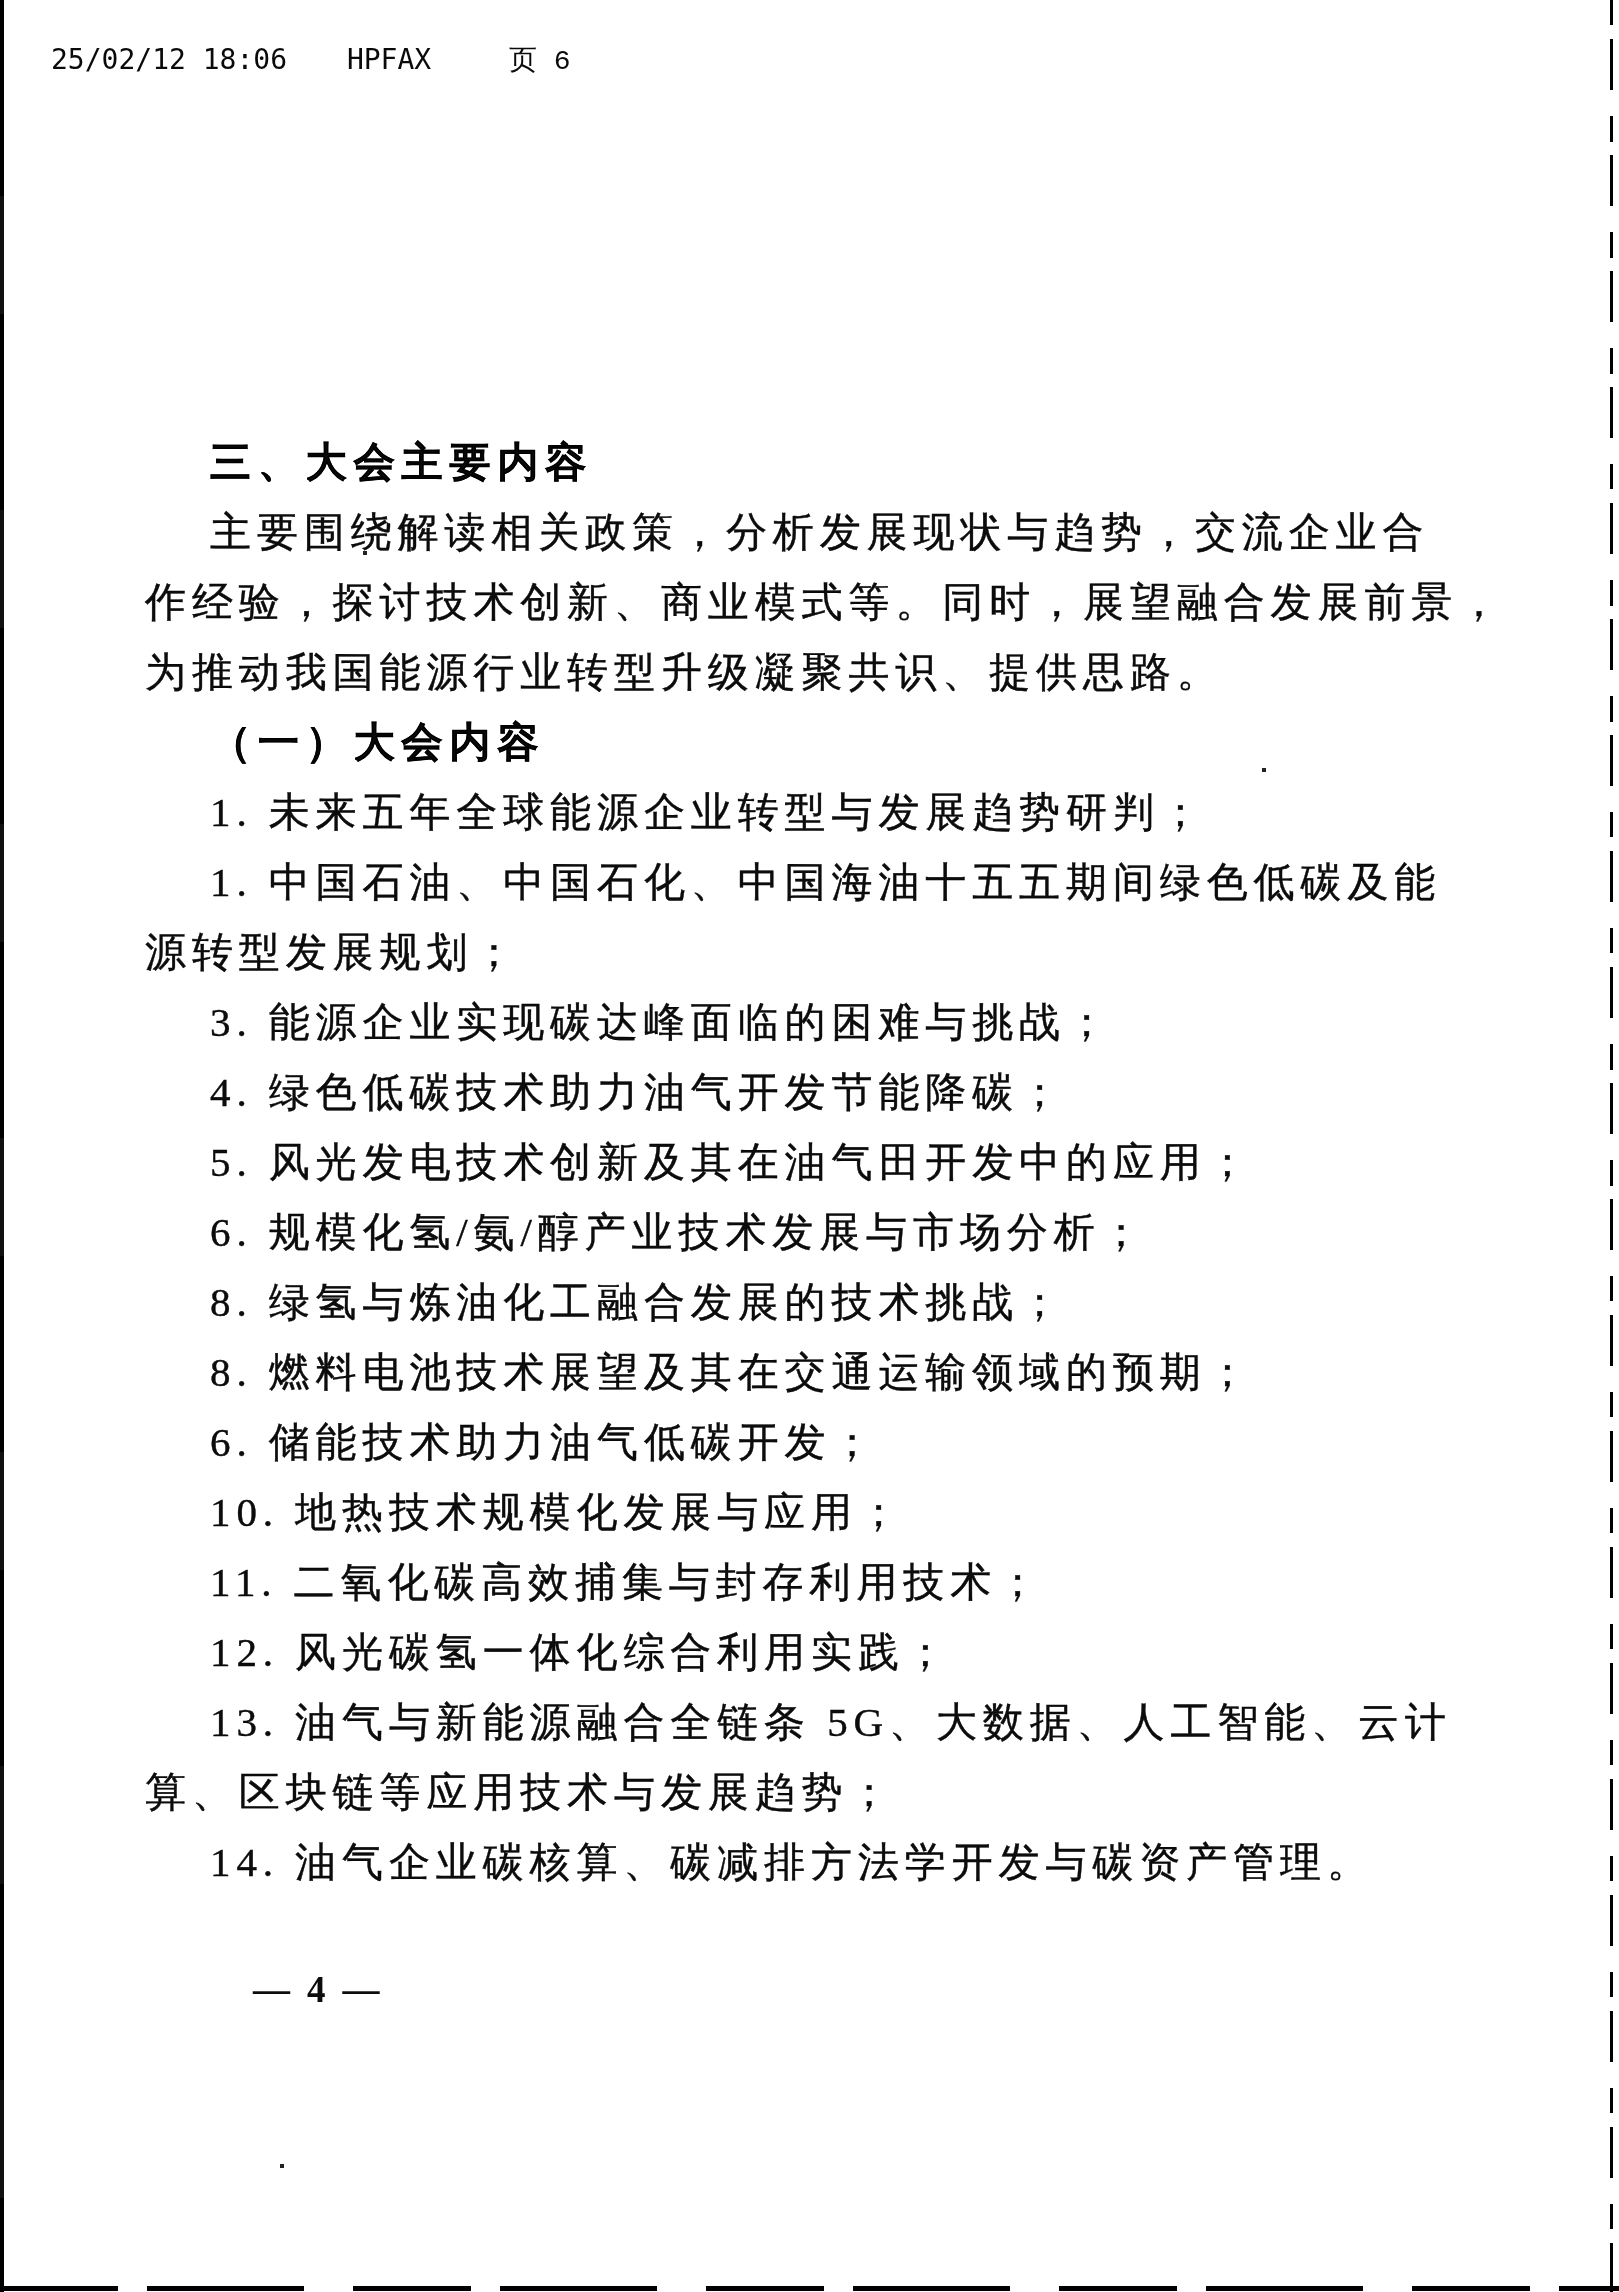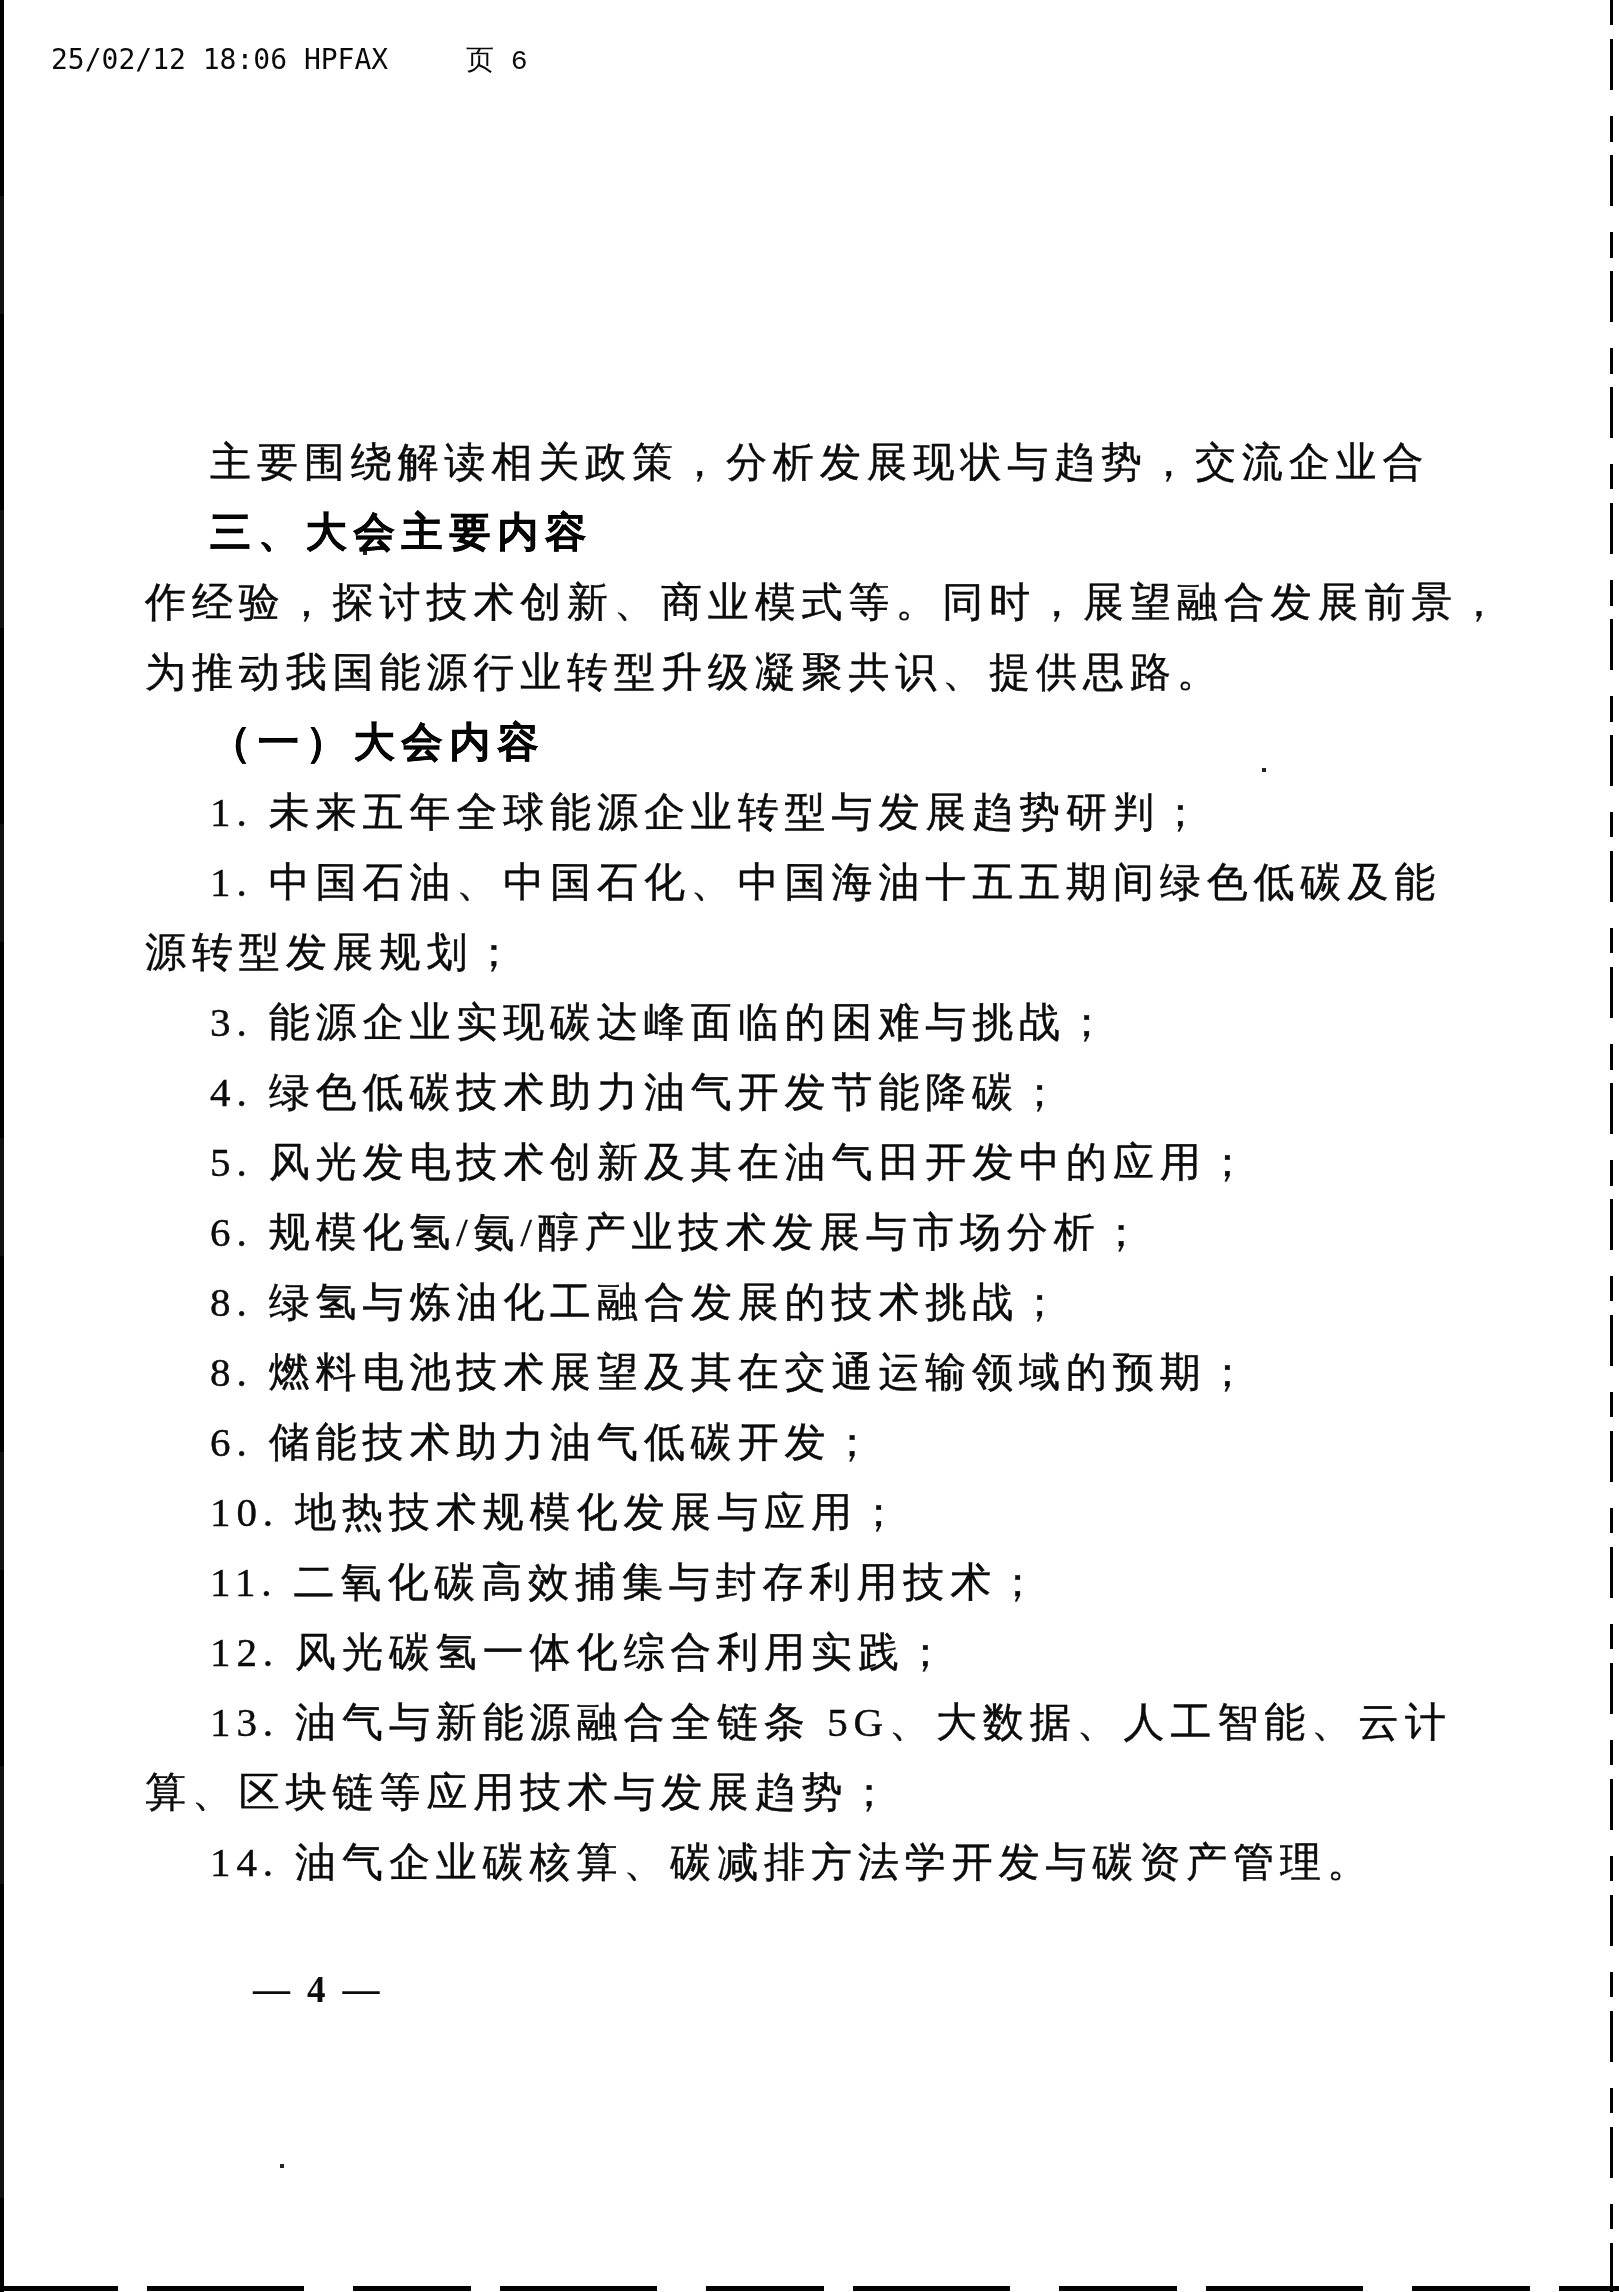--- a/index.html
+++ b/index.html
@@ -43,21 +43,21 @@
   .fax-header {
     position: absolute;
     left: 51px;
     top: 41px;
     font-family: "DejaVu Sans Mono", monospace;
     font-size: 28px;
     color: #0a0a0a;
     white-space: nowrap;
   }
   .fax-header span { display: inline-block; }
-  .fax-sender { }
+  .fax-sender { margin-left: 43px; }
   .fax-page { margin-left: 61px; font-family: Liberation Mono, monospace; }
   
   .doc {
     position: absolute;
     left: 145px;
     top: 427px;
     width: 1345px;
     font-size: 41px;
     letter-spacing: 5.9px;
     color: #0c0c0c;
@@ -93,23 +93,23 @@
   <div class="speck" style="left:280px;top:2164px;width:3.9px;height:3.9px;"></div>
   <div class="speck" style="left:1262px;top:768px;width:3.9px;height:3.9px;"></div>
 
   <div class="fax-header">
     <span>25/02/12 18:06</span>
     <span class="fax-sender">HPFAX</span>
     <span class="fax-page">页 6</span>
   </div>
 
   <div class="doc">
+    <div class="line ind bold">三、大会主要内容</div>
+
     <div class="line ind">主要围绕解读相关政策，分析发展现状与趋势，交流企业合</div>
-
-    <div class="line ind bold">三、大会主要内容</div>
     <div class="line">作经验，探讨技术创新、商业模式等。同时，展望融合发展前景，</div>
     <div class="line">为推动我国能源行业转型升级凝聚共识、提供思路。</div>
 
     <div class="line ind bold">（一）大会内容</div>
 
     <div class="line ind">1. 未来五年全球能源企业转型与发展趋势研判；</div>
     <div class="line ind">1. 中国石油、中国石化、中国海油十五五期间绿色低碳及能</div>
     <div class="line">源转型发展规划；</div>
     <div class="line ind">3. 能源企业实现碳达峰面临的困难与挑战；</div>
     <div class="line ind">4. 绿色低碳技术助力油气开发节能降碳；</div>

